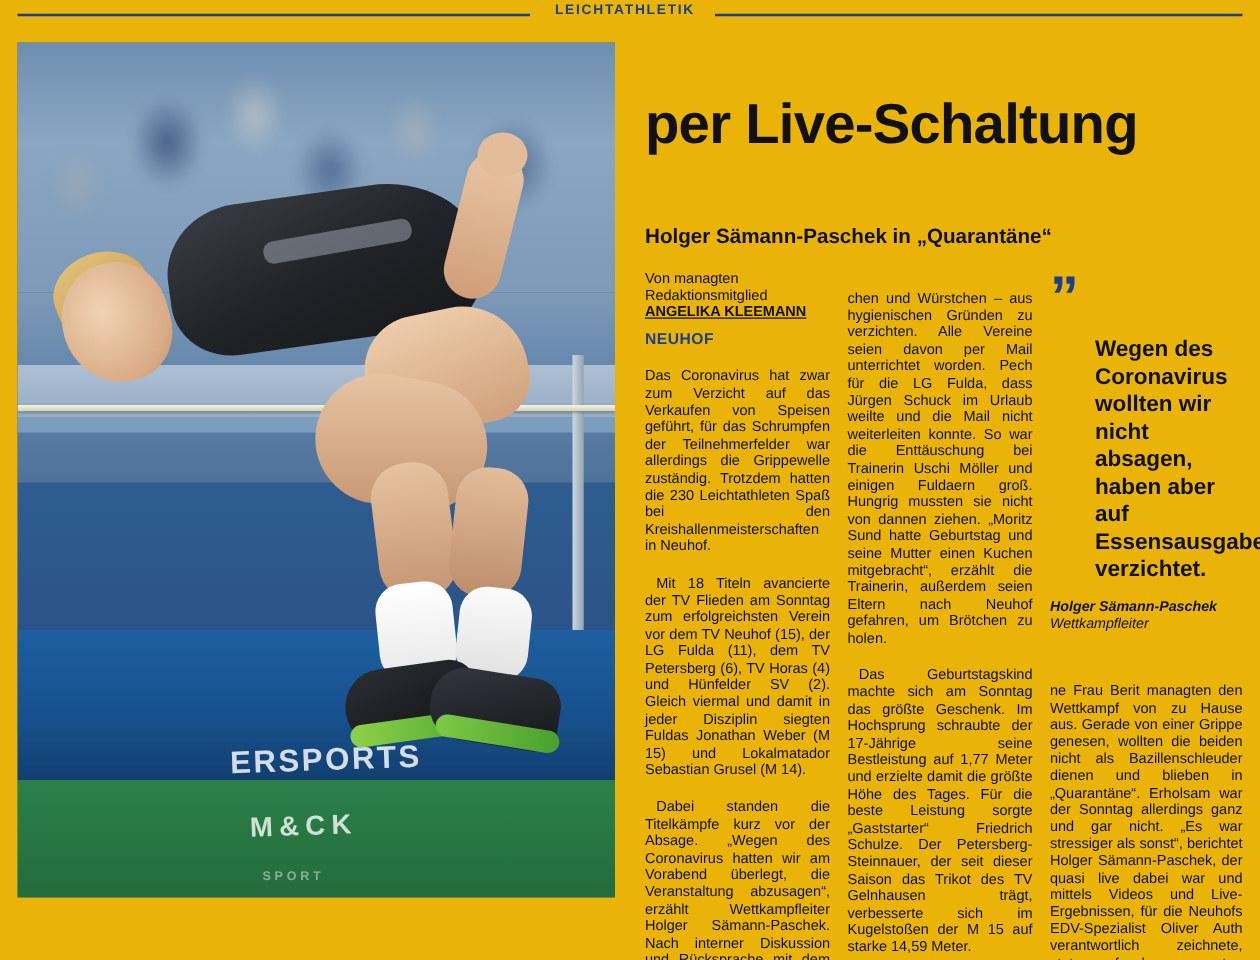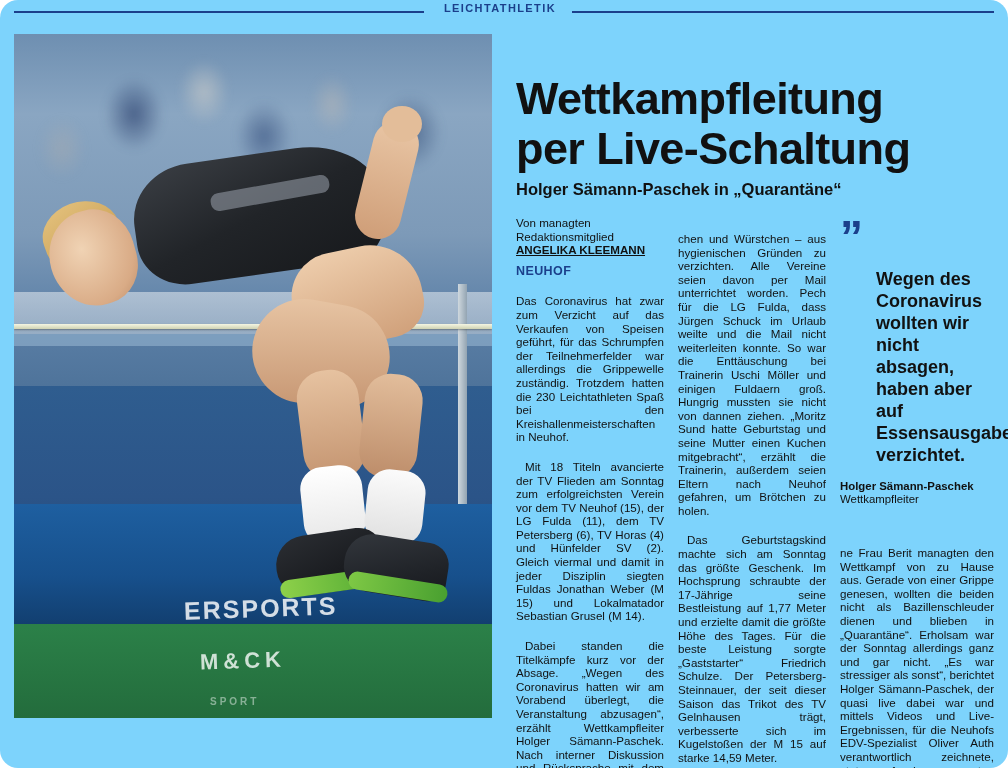--- a/index.html
+++ b/index.html
@@ -6,22 +6,21 @@
   html, body {
     margin: 0; padding: 0;
     width: 1008px; height: 768px;
     background: #ffffff;
     font-family: "Liberation Sans", sans-serif;
     overflow: hidden;
   }
   #page {
     position: relative;
     width: 1008px; height: 768px;
-    background: #7dd3fc;
-    border-radius: 18px;
+    background: #eab308;
   }
 
   
   .rubric-bar {
     position: absolute;
     left: 0; top: 0;
     width: 1008px; height: 22px;
   }
   .rubric-rule {
     position: absolute;
@@ -319,20 +318,21 @@
     font-weight: bold;
     color: #111;
     margin-left: 36px;
   }
   .pq-attr {
     margin-top: 14px;
     font-size: 11.4px;
     line-height: 13.4px;
     font-weight: bold;
     color: #111;
+    font-style: italic;
   }
   .pq-role { font-weight: normal; }
 </style>
 </head>
 <body>
 
 <div id="page">
 
   <div class="rubric-bar">
     <div class="rubric-rule left"></div>
@@ -372,21 +372,20 @@
         <div class="shoe-a"></div>
         <div class="shoe-a-sole"></div>
         <div class="shoe-b"></div>
         <div class="shoe-b-sole"></div>
       </div>
     </div>
 
   </div>
 
   <h1 class="headline">
-    <span class="l1">Wettkampfleitung</span>
     <span class="l2">per Live-Schaltung</span>
   </h1>
   <div class="subhead">Holger Sämann-Paschek in „Quarantäne“</div>
 
   <div class="col col1">
     <div class="byline">
       <div>Von managten</div>
       <div>Redaktionsmitglied</div>
       <div class="author">ANGELIKA KLEEMANN</div>
     </div>

